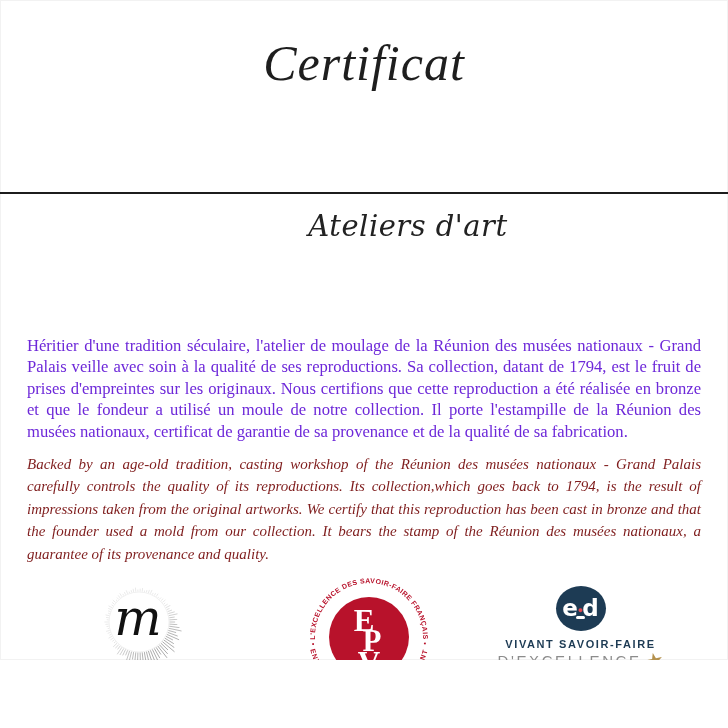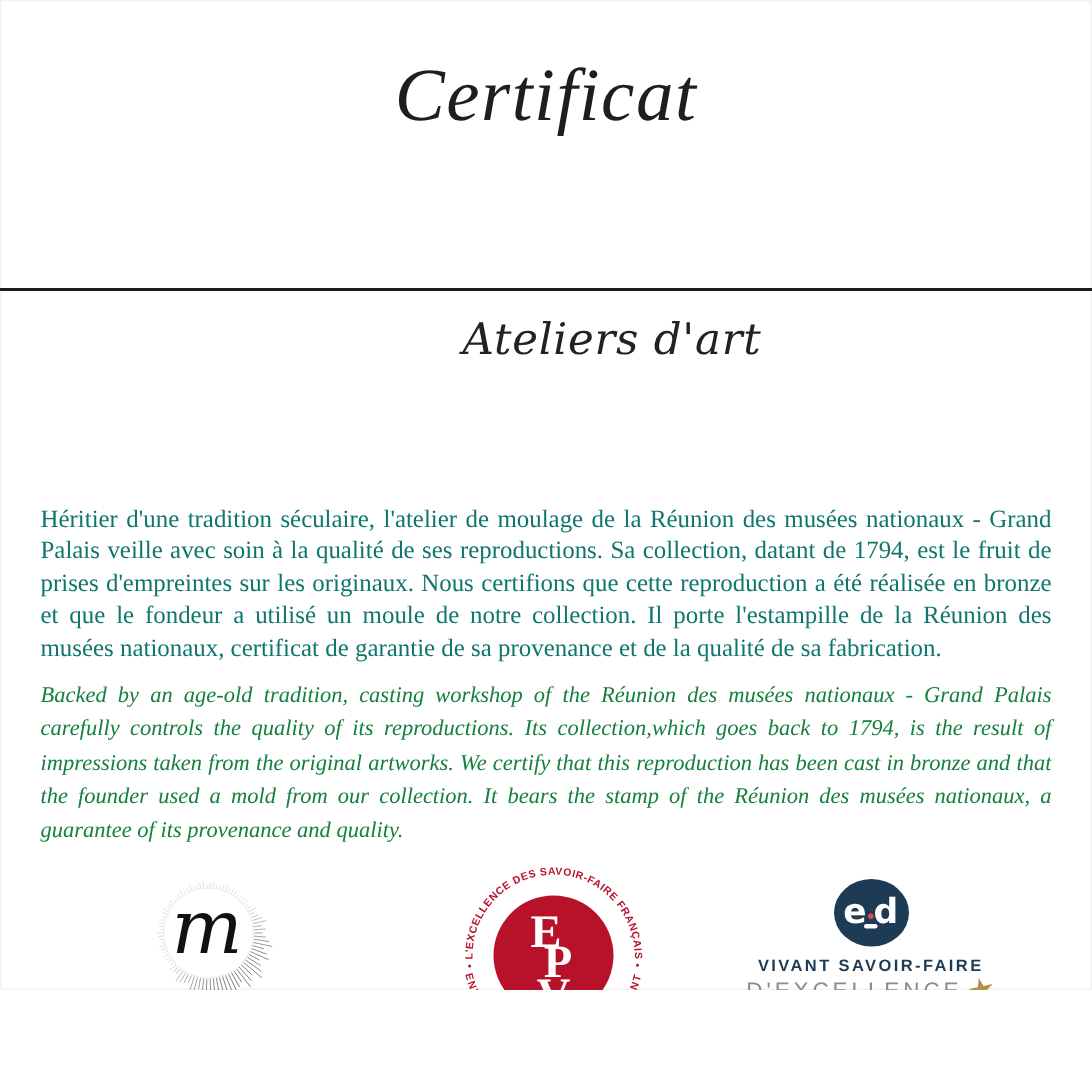--- a/index.html
+++ b/index.html
@@ -67,33 +67,33 @@
   
   .para-fr {
     position: absolute;
     top: 318px;
     left: 27px;
     width: 674px;
     font-family: "Liberation Serif", serif;
     font-size: 16.6px;
     line-height: 21.6px;
     text-align: justify;
-    color: #0f766e;
+    color: #6d28d9;
   }
   .para-en {
     position: absolute;
     top: 438px;
     left: 27px;
     width: 674px;
     font-family: "Liberation Serif", serif;
     font-style: italic;
     font-size: 15px;
     line-height: 22.4px;
     text-align: justify;
-    color: #15803d;
+    color: #7f1d1d;
   }
 
   
   .logos {
     position: absolute;
     left: 0;
     top: 560px;
     width: 100%;
     height: 168px;
   }

